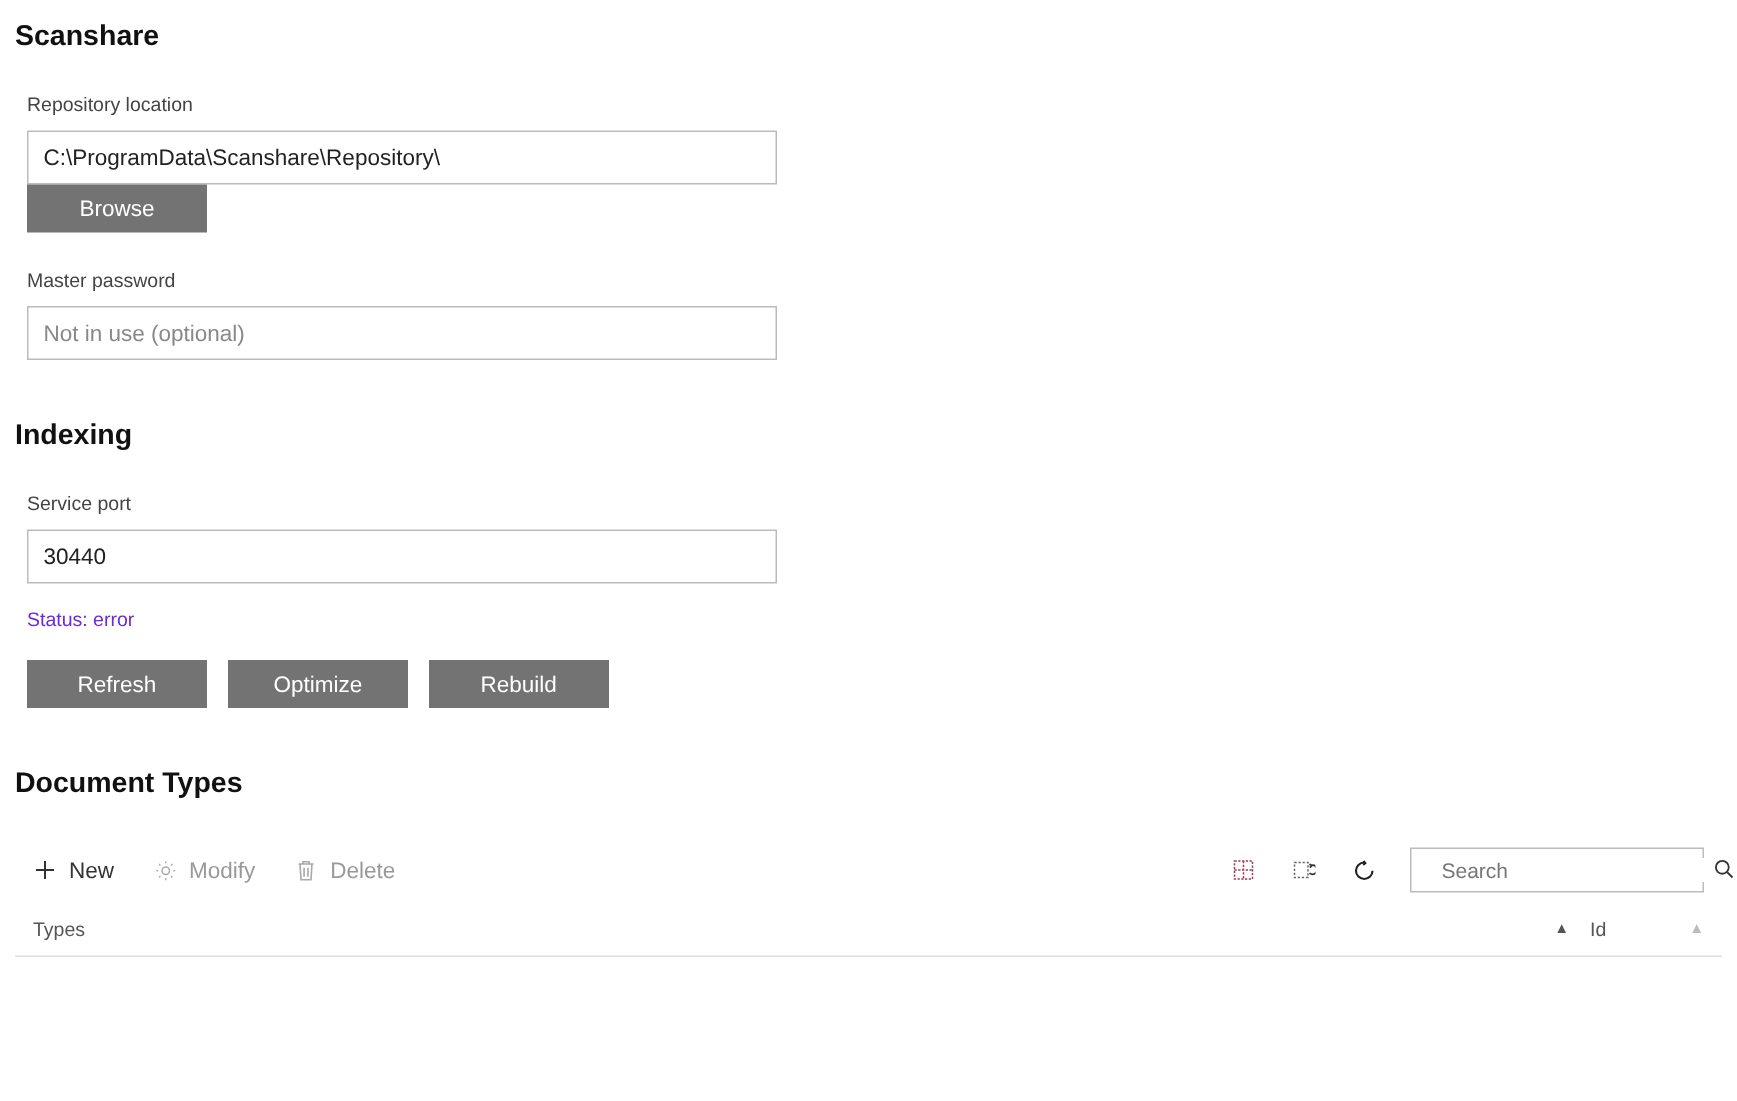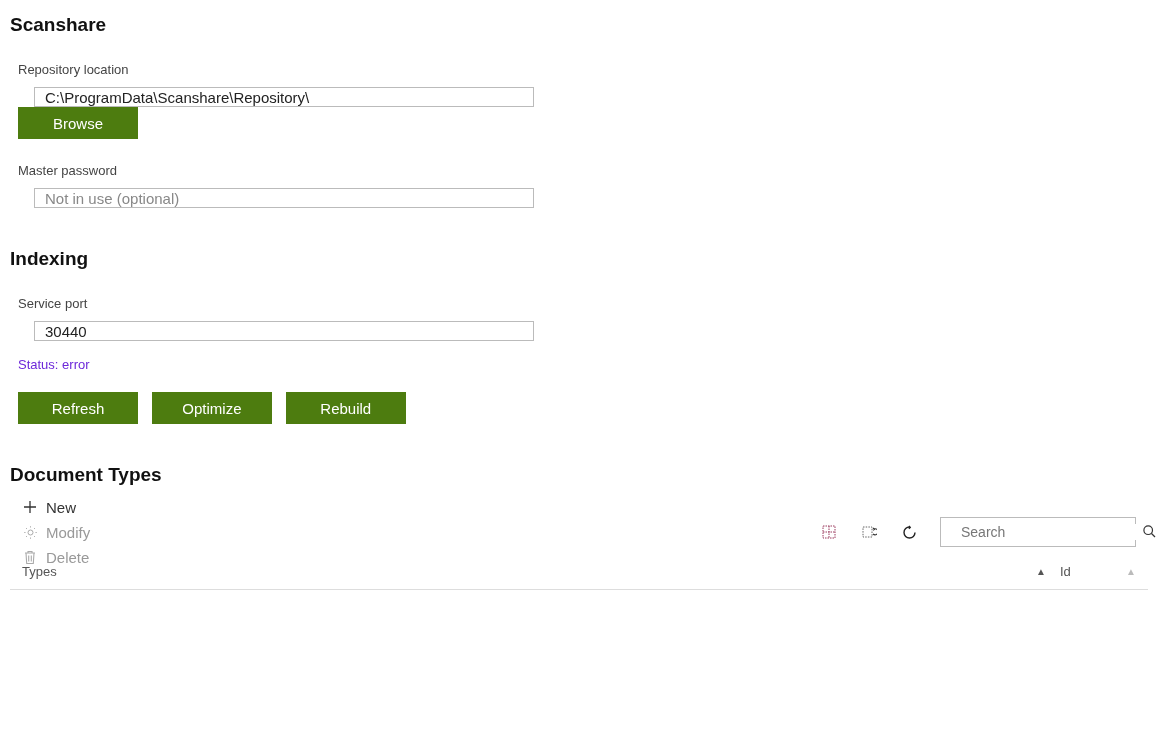--- a/index.html
+++ b/index.html
@@ -27,36 +27,36 @@
     }
     .field-label {
       font-size: 13px;
       color: #444;
       margin-left: 8px;
       margin-bottom: 10px;
     }
     .text-input {
       display: block;
       width: 500px;
-      height: 20px;
+      height: 36px;
       border: 1px solid #bbb;
       padding: 6px 10px;
       font-size: 15px;
       color: #222;
-      margin-left: 24px;
+      margin-left: 8px;
       font-family: inherit;
     }
     .text-input::placeholder {
       color: #888;
     }
     .btn {
       display: inline-flex;
       align-items: center;
       justify-content: center;
-      background: #4d7c0f;
+      background: #737373;
       color: #fff;
       border: none;
       height: 32px;
       width: 120px;
       font-size: 15px;
       cursor: pointer;
       margin-left: 8px;
       margin-top: 0;
     }
     .btn-row .btn {
@@ -80,23 +80,22 @@
     }
     .toolbar {
       display: flex;
       align-items: center;
       margin-top: 26px;
       padding: 0 12px;
       height: 40px;
     }
     .toolbar-left {
       display: flex;
-      align-items: flex-start;
-      gap: 8px;
-      flex-direction: column;
+      align-items: center;
+      gap: 26px;
     }
     .toolbar-item {
       display: inline-flex;
       align-items: center;
       gap: 8px;
       font-size: 15px;
       cursor: pointer;
     }
     .toolbar-item.disabled {
       color: #999;

